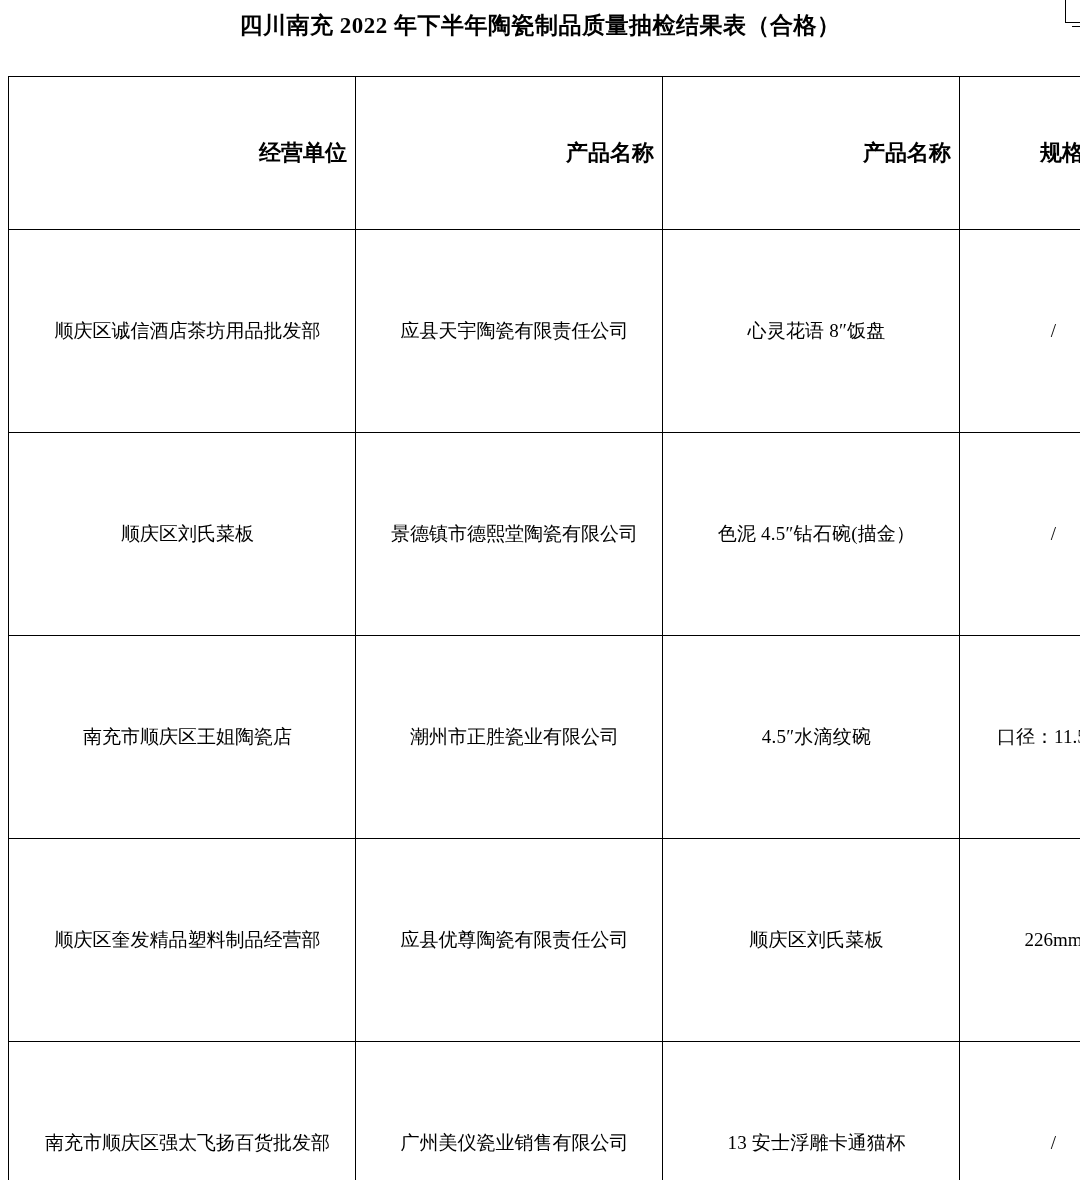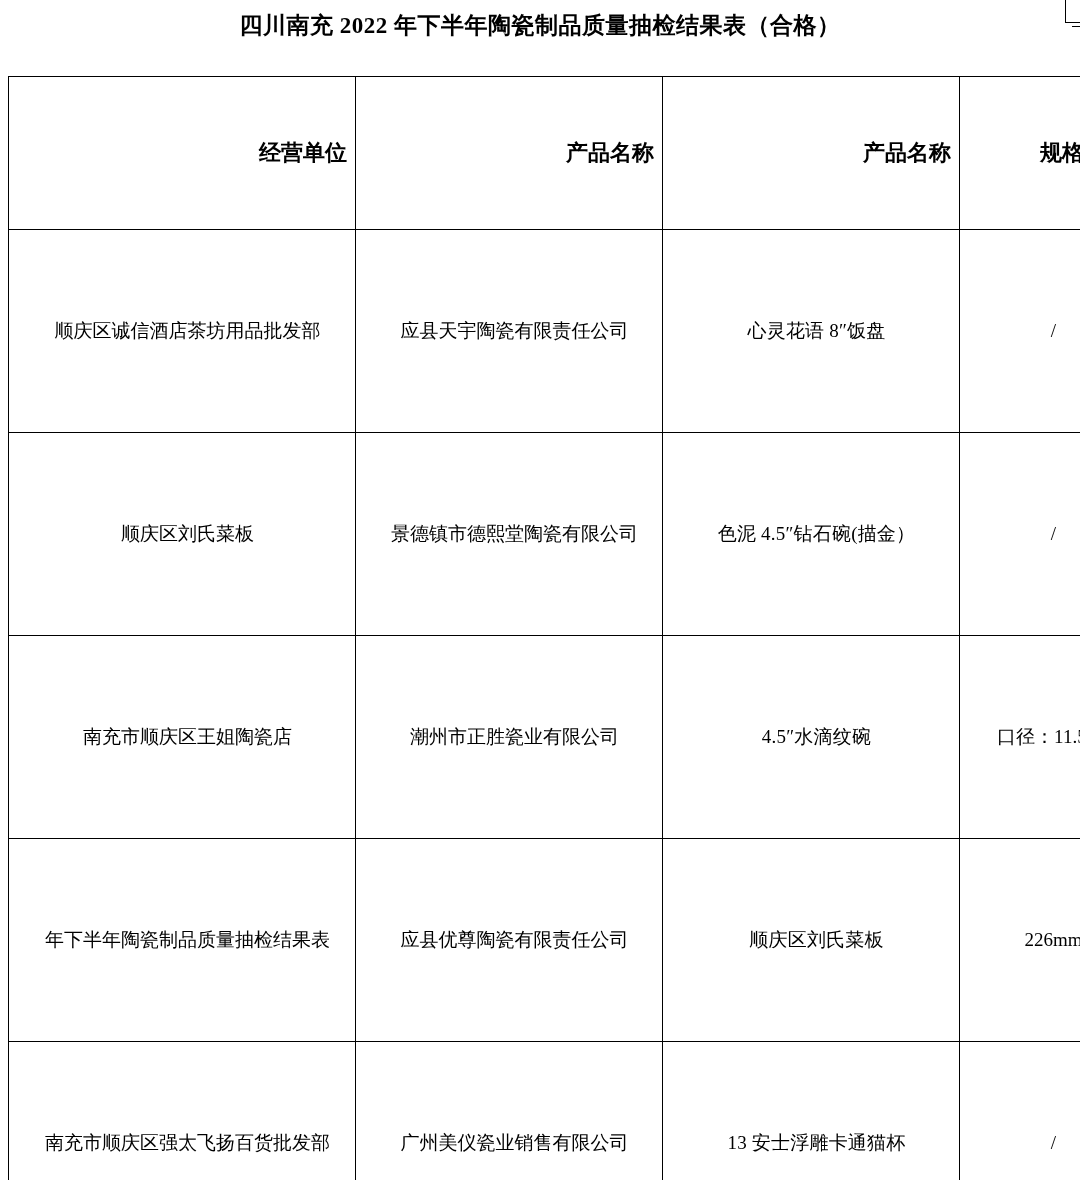--- a/index.html
+++ b/index.html
@@ -133,21 +133,21 @@
           <td class="col-3 cell-product">色泥 4.5″钻石碗(描金）</td>
           <td class="col-4 cell-slash">/</td>
         </tr>
         <tr>
           <td class="col-1">南充市顺庆区王姐陶瓷店</td>
           <td class="col-2">潮州市正胜瓷业有限公司</td>
           <td class="col-3 cell-product">4.5″水滴纹碗</td>
           <td class="col-4 cell-spec">口径：11.5cm</td>
         </tr>
         <tr>
-          <td class="col-1">年下半年陶瓷制品质量抽检结果表</td>
+          <td class="col-1">顺庆区奎发精品塑料制品经营部</td>
           <td class="col-2">应县优尊陶瓷有限责任公司</td>
           <td class="col-3 cell-product">顺庆区刘氏菜板</td>
           <td class="col-4 cell-spec">226mm</td>
         </tr>
         <tr>
           <td class="col-1">南充市顺庆区强太飞扬百货批发部</td>
           <td class="col-2">广州美仪瓷业销售有限公司</td>
           <td class="col-3 cell-product">13 安士浮雕卡通猫杯</td>
           <td class="col-4 cell-slash">/</td>
         </tr>

